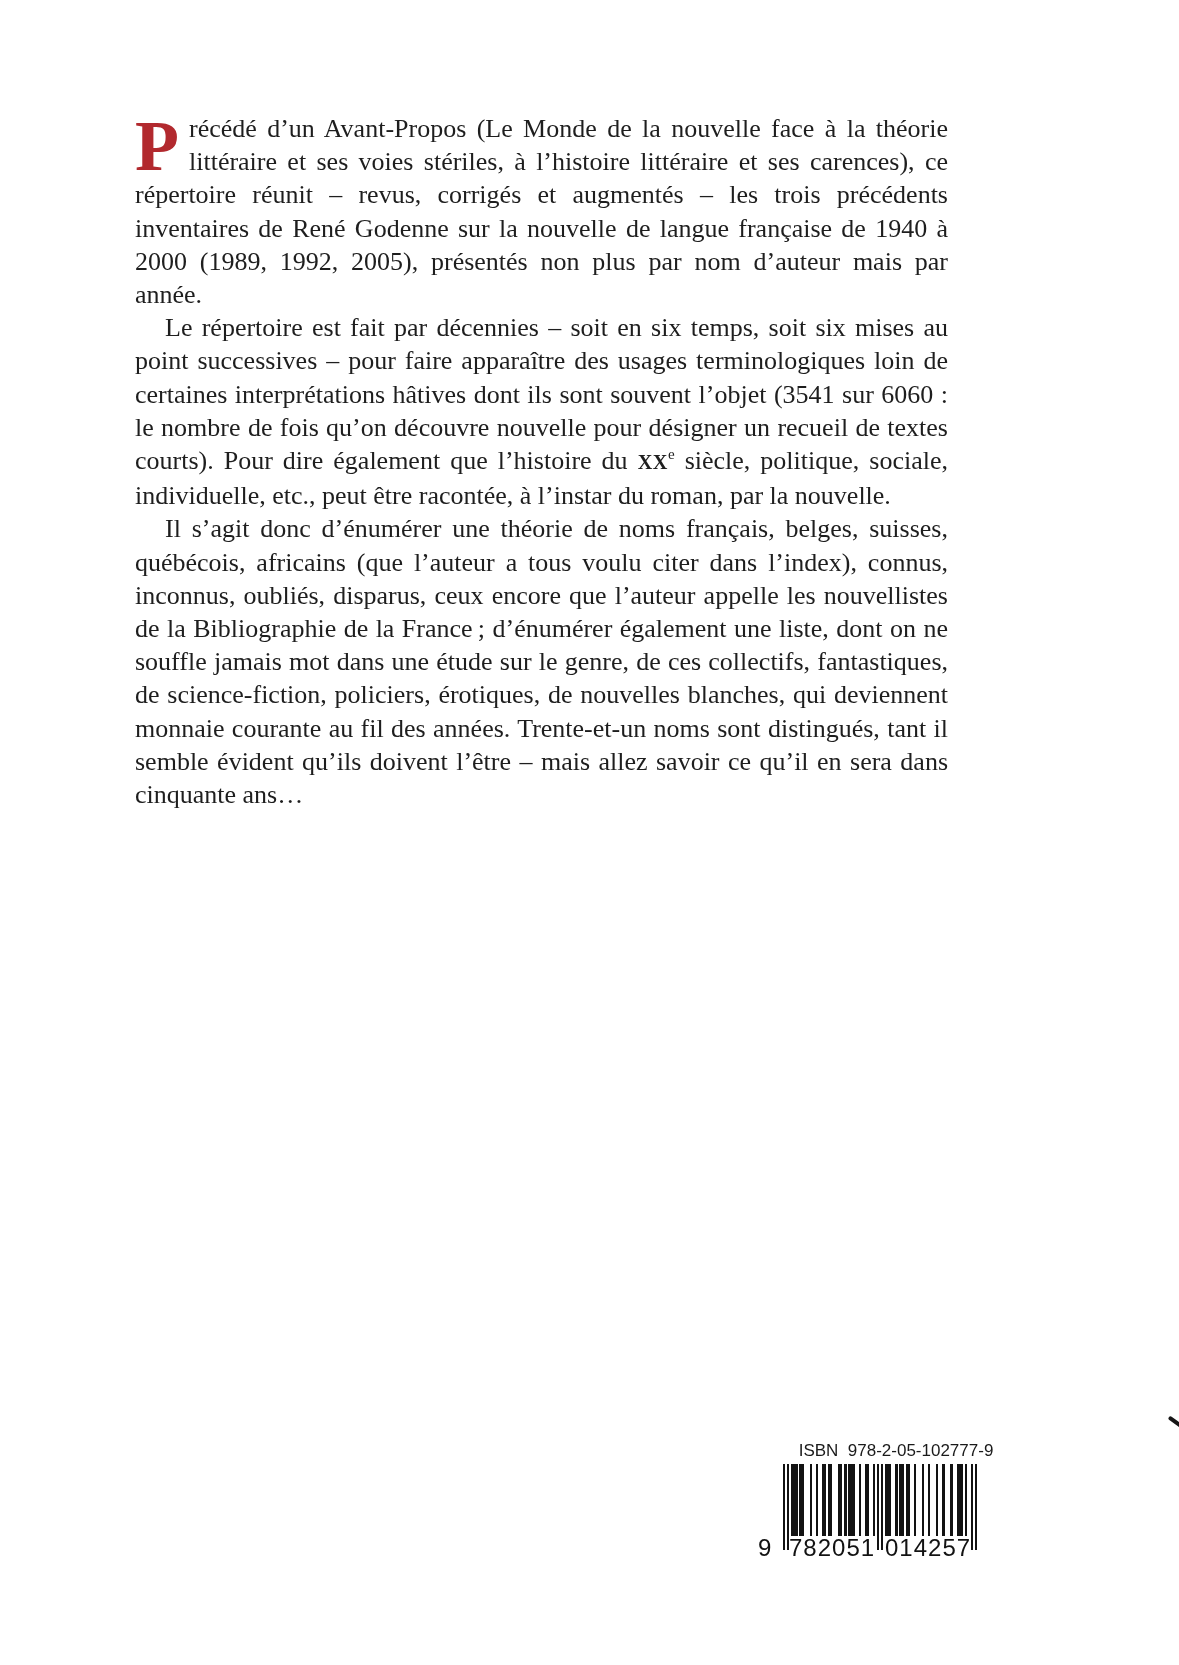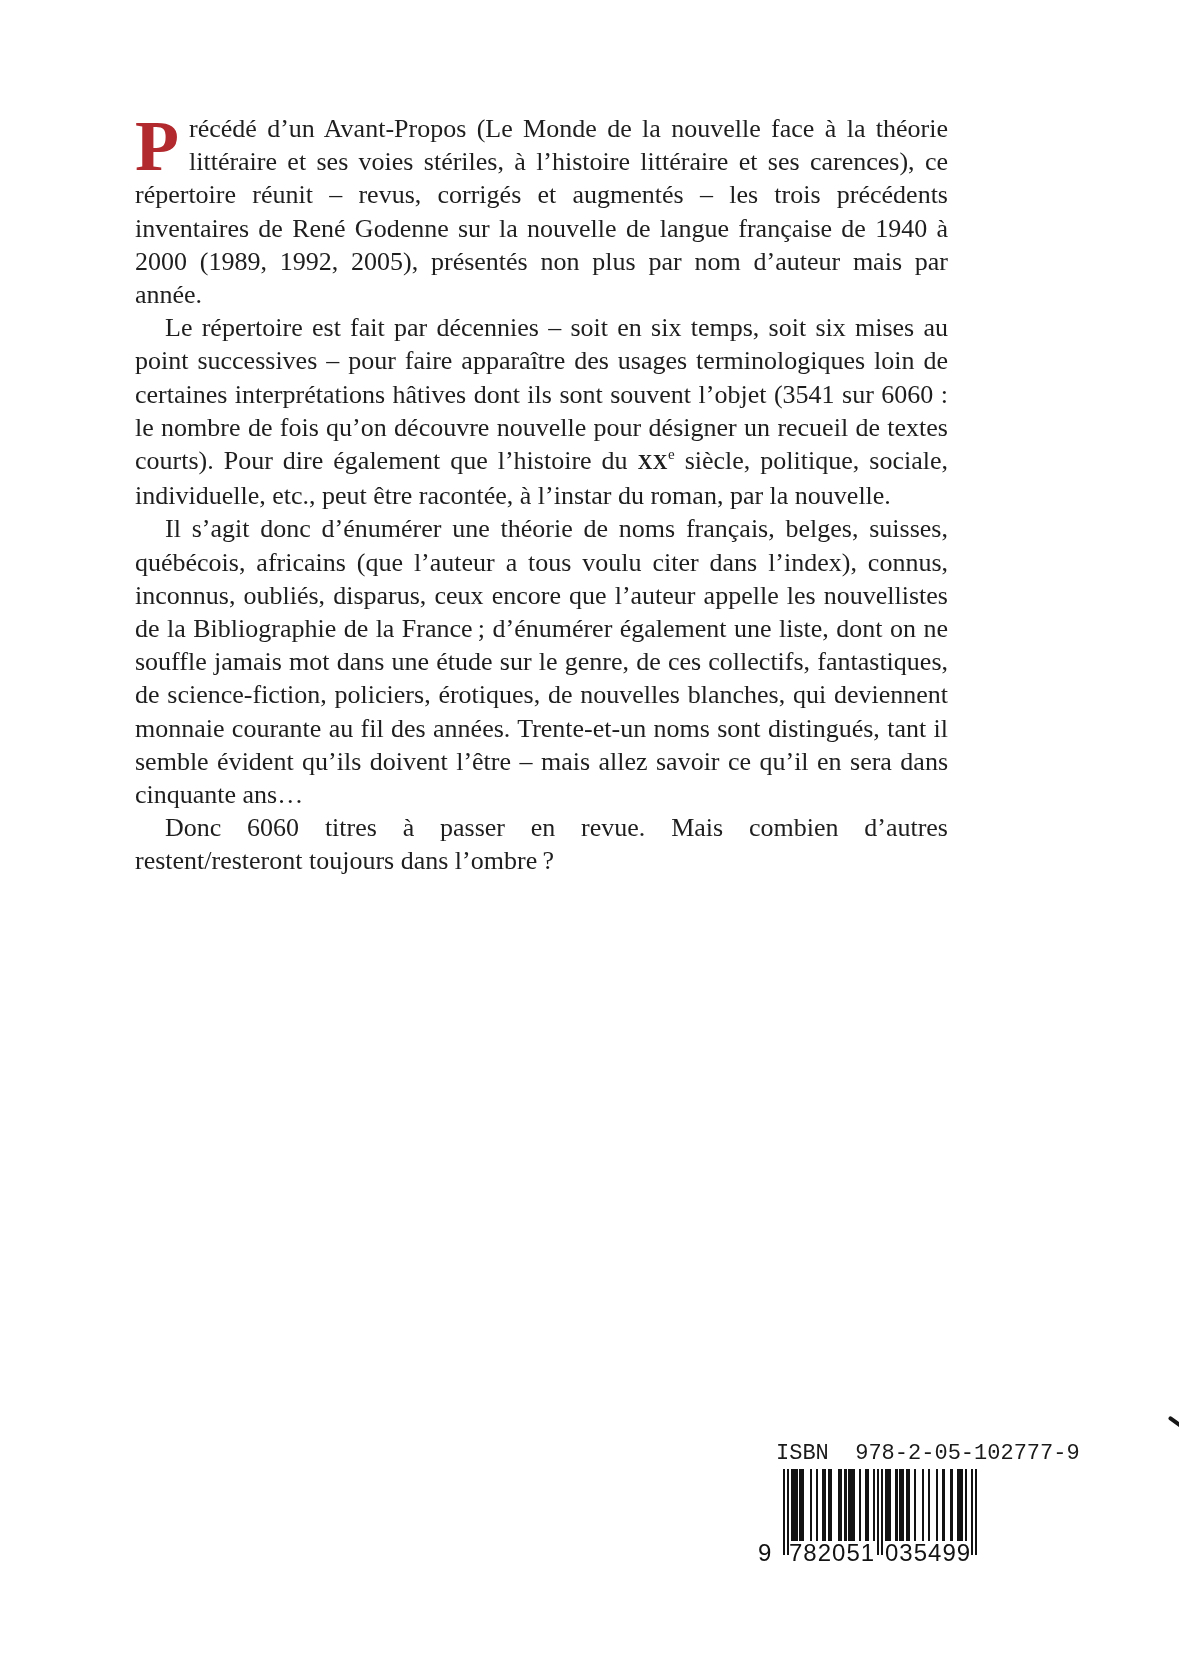--- a/index.html
+++ b/index.html
@@ -37,23 +37,23 @@
     color: #b2292e;
   }
   .italic { }
   .century { font-size: 0.78em; letter-spacing: 0.5px; font-weight: bold; }
   .century-sup { font-size: 0.58em; vertical-align: super; line-height: 0; }
 
   
   .isbn-block { position: absolute; left: 756px; top: 1441px; width: 250px; }
   .isbn-label {
     width: 208px;
-    margin-left: 20px;
-    font-family: Liberation Mono, monospace;
-    font-size: 22px;
+    margin-left: 36px;
+    font-family: Liberation Sans, sans-serif;
+    font-size: 17px;
     color: #1a1a1a;
     text-align: center;
     white-space: pre;
   }
   .barcode {
     position: relative;
     margin-left: 27px;
     margin-top: 3px;
     width: 194px;
     height: 98px;
@@ -89,21 +89,20 @@
 
 <div class="page">
 
   <div class="text-block" style="color: rgb(30, 30, 30);">
     <p class="para"><span class="dropcap" style="color: rgb(178, 41, 46);">P</span><span>récédé d’un Avant-Propos (Le Monde de la nouvelle face à la théorie littéraire et ses voies stériles, à l’histoire littéraire et ses carences), ce répertoire réunit – revus, corrigés et augmentés – les trois précédents inventaires de René Godenne sur la nouvelle de langue française de 1940 à 2000 (1989, 1992, 2005), présentés non plus par nom d’auteur mais par année.</span></p>
 
     <p class="para indent"><span>Le répertoire est fait par décennies – soit en six temps, soit six mises au point successives – pour faire apparaître des usages terminologiques loin de certaines interprétations hâtives dont ils sont souvent l’objet (3541 sur 6060 : le nombre de fois qu’on découvre </span><span class="italic">nouvelle</span><span> pour désigner un recueil de textes courts). Pour dire également que l’histoire du </span><span class="century">XX</span><sup class="century-sup">e</sup><span> siècle, politique, sociale, individuelle, etc., peut être racontée, à l’instar du roman, par la nouvelle.</span></p>
 
     <p class="para indent"><span>Il s’agit donc d’énumérer une théorie de noms français, belges, suisses, québécois, africains (que l’auteur a </span><span class="italic">tous</span><span> voulu citer dans l’index), connus, inconnus, oubliés, disparus, ceux encore que l’auteur appelle les nouvellistes de la Bibliographie de la France ; d’énumérer également une liste, dont on ne souffle jamais mot dans une étude sur le genre, de ces collectifs, fantastiques, de science-fiction, policiers, érotiques, de nouvelles blanches, qui deviennent monnaie courante au fil des années. Trente-et-un noms sont distingués, tant il semble évident qu’ils doivent l’être – mais allez savoir ce qu’il en sera dans cinquante ans…</span></p>
 
-    <p class="para indent"><span>Donc 6060 titres à passer en revue. Mais combien d’autres restent/resteront toujours dans l’ombre ?</span></p>
   </div>
 
   <div class="isbn-block">
     <div class="isbn-label">ISBN  978-2-05-102777-9</div>
     <div class="barcode">
       <div id="bars">
           <div class="bar" style="left: 0px; width: 2.29211px; height: 86px; background: rgb(18, 18, 18);"></div>
           <div class="bar" style="left: 4.08421px; width: 2.29211px; height: 86px; background: rgb(18, 18, 18);"></div>
           <div class="bar" style="left: 8.16842px; width: 2.29211px; height: 72px; background: rgb(18, 18, 18);"></div>
           <div class="bar" style="left: 10.2105px; width: 2.29211px; height: 72px; background: rgb(18, 18, 18);"></div>
@@ -144,19 +143,19 @@
           <div class="bar" style="left: 167.453px; width: 2.29211px; height: 72px; background: rgb(18, 18, 18);"></div>
           <div class="bar" style="left: 173.579px; width: 2.29211px; height: 72px; background: rgb(18, 18, 18);"></div>
           <div class="bar" style="left: 175.621px; width: 2.29211px; height: 72px; background: rgb(18, 18, 18);"></div>
           <div class="bar" style="left: 177.663px; width: 2.29211px; height: 72px; background: rgb(18, 18, 18);"></div>
           <div class="bar" style="left: 181.747px; width: 2.29211px; height: 72px; background: rgb(18, 18, 18);"></div>
           <div class="bar" style="left: 187.874px; width: 2.29211px; height: 86px; background: rgb(18, 18, 18);"></div>
           <div class="bar" style="left: 191.958px; width: 2.29211px; height: 86px; background: rgb(18, 18, 18);"></div>
         </div>
       <span class="bc-digit bc-first">9</span>
       <span class="bc-digit bc-left">782051</span>
-      <span class="bc-digit bc-right">035499</span>
+      <span class="bc-digit bc-right">014257</span>
     </div>
   </div>
 
   <div class="edge-mark"></div>
 
 </div>
 
 </body></html>

